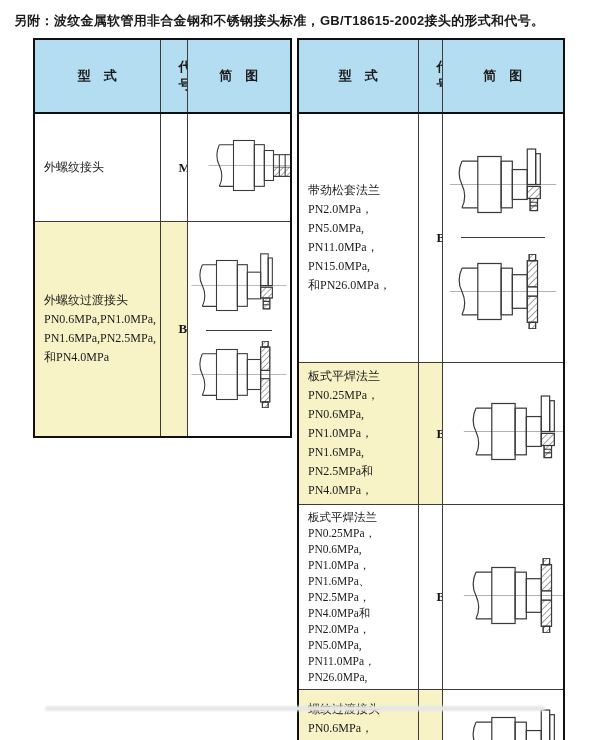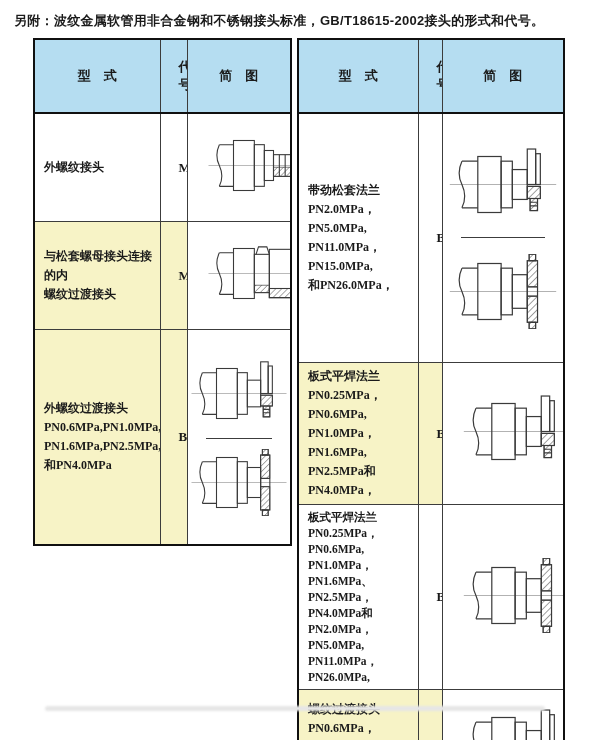--- a/index.html
+++ b/index.html
@@ -15,21 +15,21 @@
   table{border-collapse:collapse;table-layout:fixed;border:2px solid #101010;background:#fff;}
   td{border:1px solid #3c3c3c;padding:18px;overflow:hidden;}
   tr.head td{
     background:var(--header-bg,#b5ddf1);
     font-size:13px;font-weight:bold;text-align:center;vertical-align:middle;
     border-bottom:2px solid #101010;
   }
   td.lbl{
     font-family:"Liberation Serif",serif;
     font-size:12px;line-height:19px;padding:4px 4px 4px 9px;
-    white-space:pre-line;vertical-align:middle;text-align:left;font-weight:bold;
+    white-space:pre-line;vertical-align:middle;text-align:left;
   }
   td.lbl.tight{line-height:16px;font-size:11.5px;}
   td.code{
     font-family:"Liberation Serif",serif;font-size:13px;font-weight:bold;
     text-align:center;vertical-align:middle;
   }
   .hl{background:var(--hl-bg,#f7f3c6);}
   td.dg{background:#fff;text-align:center;vertical-align:middle;}
   .split .sub{display:flex;align-items:center;justify-content:center;}
   .split .sub + .sub{border-top:1px solid #3c3c3c;}
@@ -78,39 +78,20 @@
               <svg viewBox="0 0 120 80" xmlns="http://www.w3.org/2000/svg">
                 <line x1="3" y1="40" x2="117" y2="40" stroke="#888" stroke-width="0.7"></line>
                 <path class="ln" d="M16 15 q-6 13 0 25 q6 13 0 25"></path>
                 <path class="ln" d="M16 15 H33 M16 65 H33"></path>
                 <rect class="ln" x="33" y="10" width="25" height="60"></rect>
                 <rect class="ln" x="58" y="15" width="12" height="50"></rect>
                 <rect class="ln" x="70" y="22" width="11" height="36"></rect>
                 <rect class="ht" x="81" y="42" width="26" height="11"></rect>
                 <rect class="ln" x="81" y="27" width="26" height="26"></rect>
                 <path class="ln" d="M88 27 V53 M95 27 V53 M102 27 V53"></path>
-              </svg>
-            </div></td>
-    </tr>
-    <tr style="height:85px">
-      <td class="lbl hl">与松套螺母接头连接的内
-螺纹过渡接头</td>
-      <td class="code hl">MF</td>
-      <td class="dg"><div class="diagram">
-              <svg viewBox="0 0 120 80" xmlns="http://www.w3.org/2000/svg">
-                <line x1="3" y1="40" x2="117" y2="40" stroke="#888" stroke-width="0.7"></line>
-                <path class="ln" d="M16 15 q-6 13 0 25 q6 13 0 25"></path>
-                <path class="ln" d="M16 15 H33 M16 65 H33"></path>
-                <rect class="ln" x="33" y="10" width="25" height="60"></rect>
-                <path class="ln" d="M60 17 L63 8 L73 8 L76 17"></path>
-                <rect class="ln" x="58" y="17" width="18" height="46"></rect>
-                <rect class="ln" x="76" y="11" width="34" height="58"></rect>
-                <rect class="ht" x="58" y="54" width="18" height="9"></rect>
-                <rect class="ht" x="76" y="58" width="34" height="11"></rect>
-                <rect class="ln" x="76" y="58" width="34" height="11"></rect>
               </svg>
             </div></td>
     </tr>
     <tr style="height:178px">
       <td class="lbl hl">外螺纹过渡接头
 PN0.6MPa,PN1.0MPa,
 PN1.6MPa,PN2.5MPa,
 和PN4.0MPa</td>
       <td class="code hl">B</td>
       <td class="dg">

